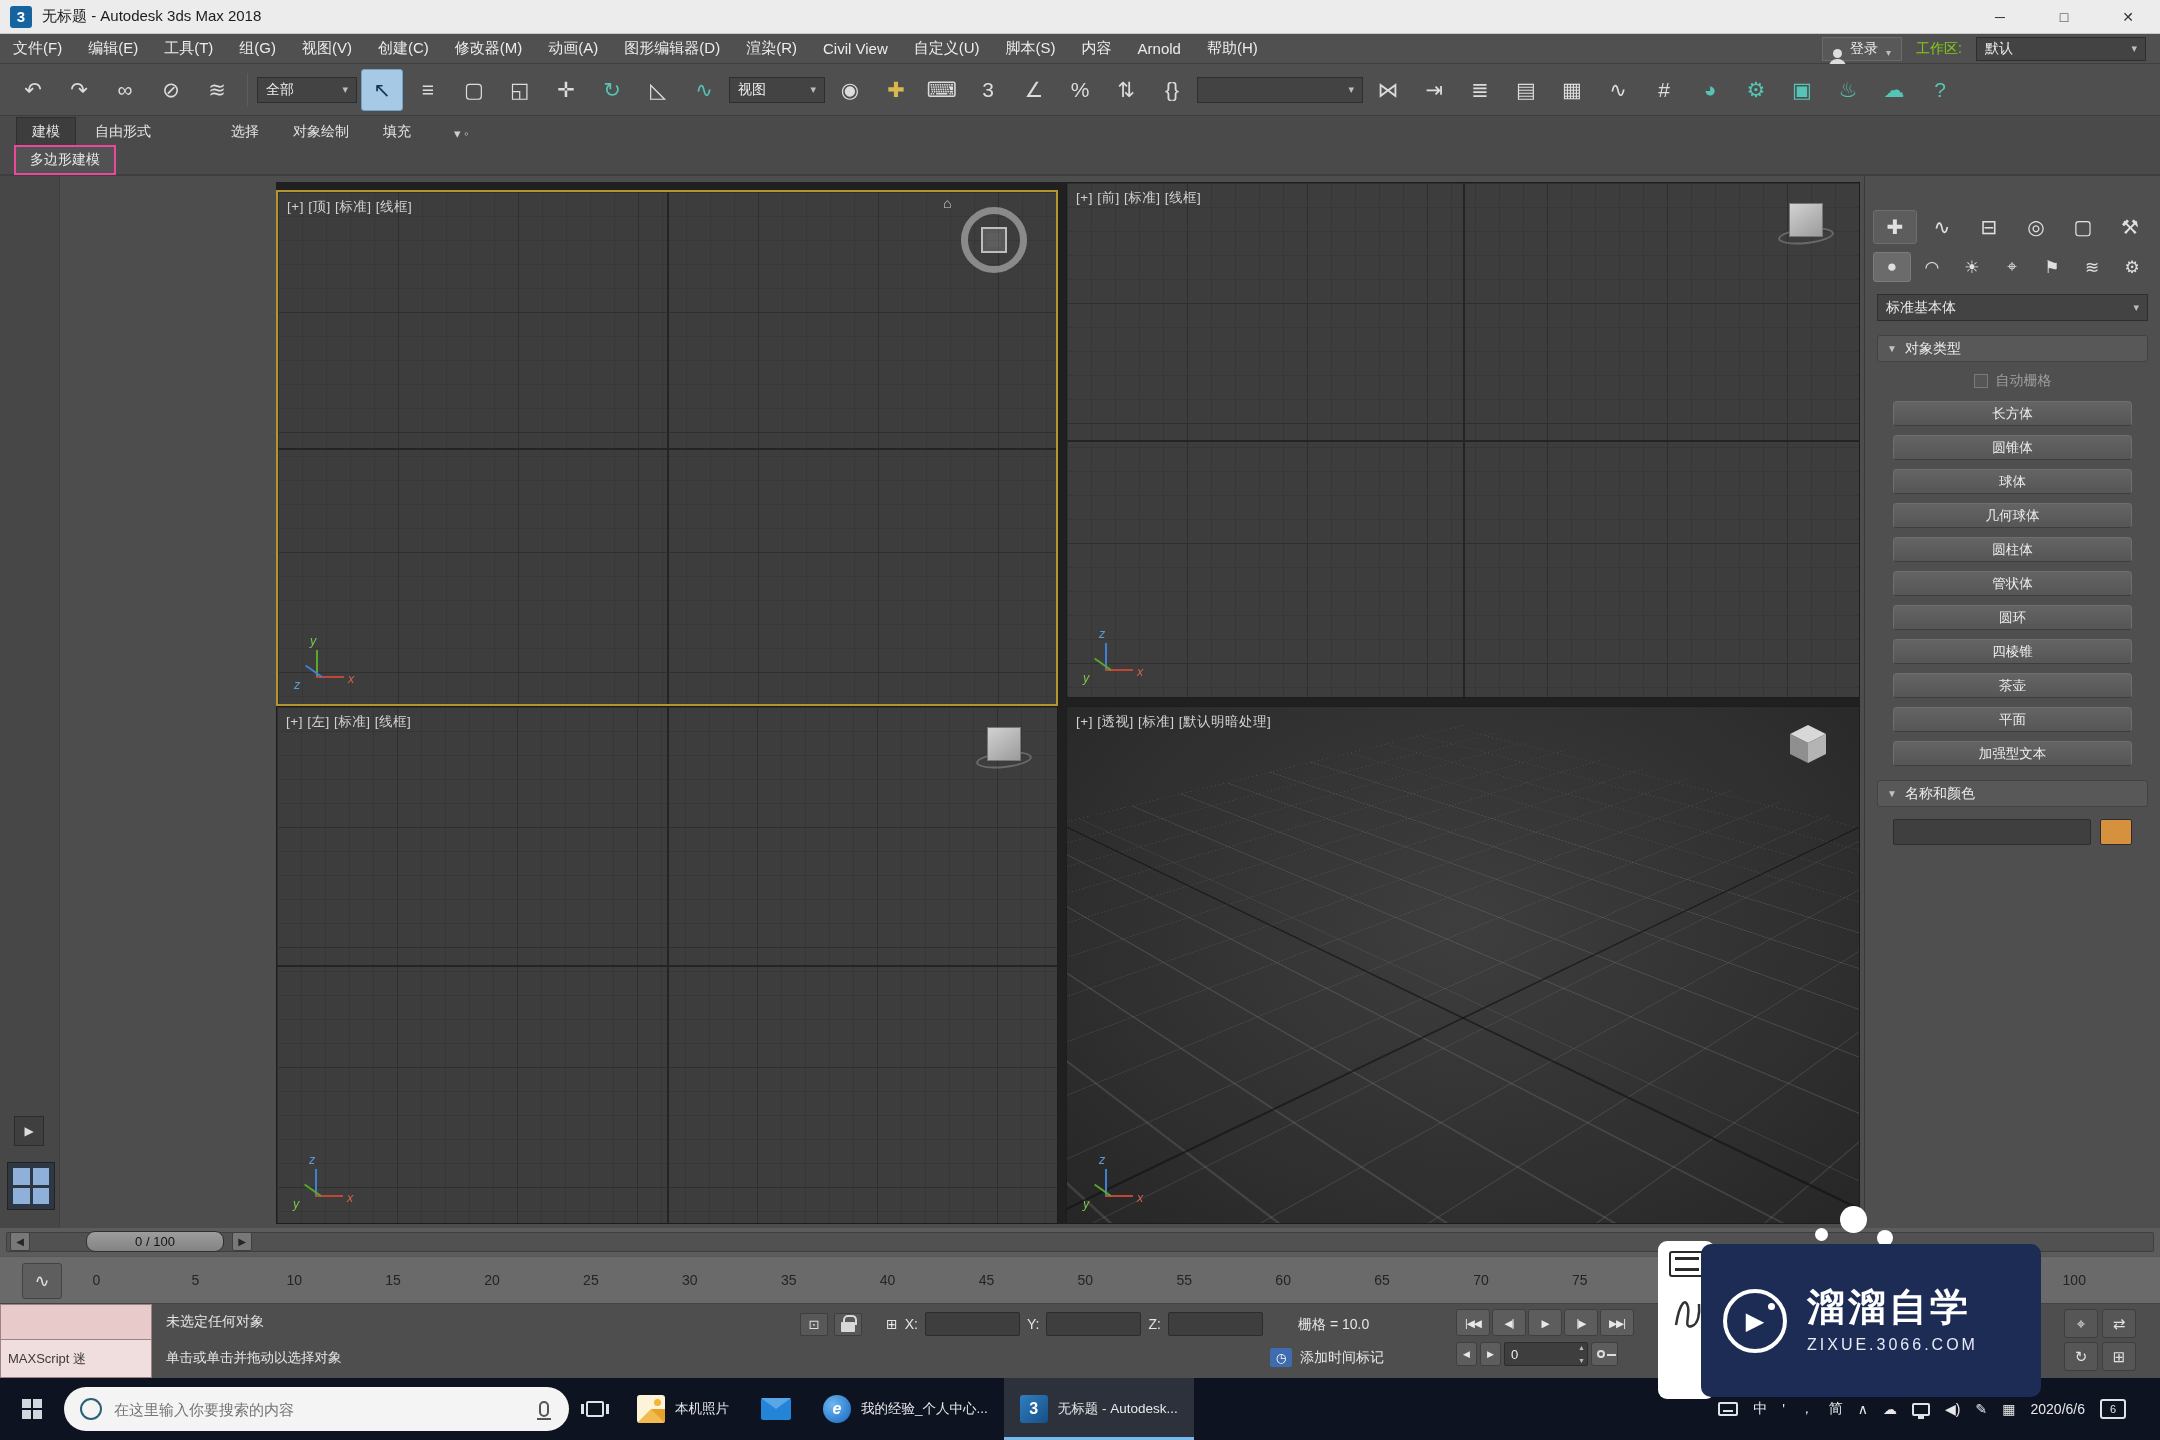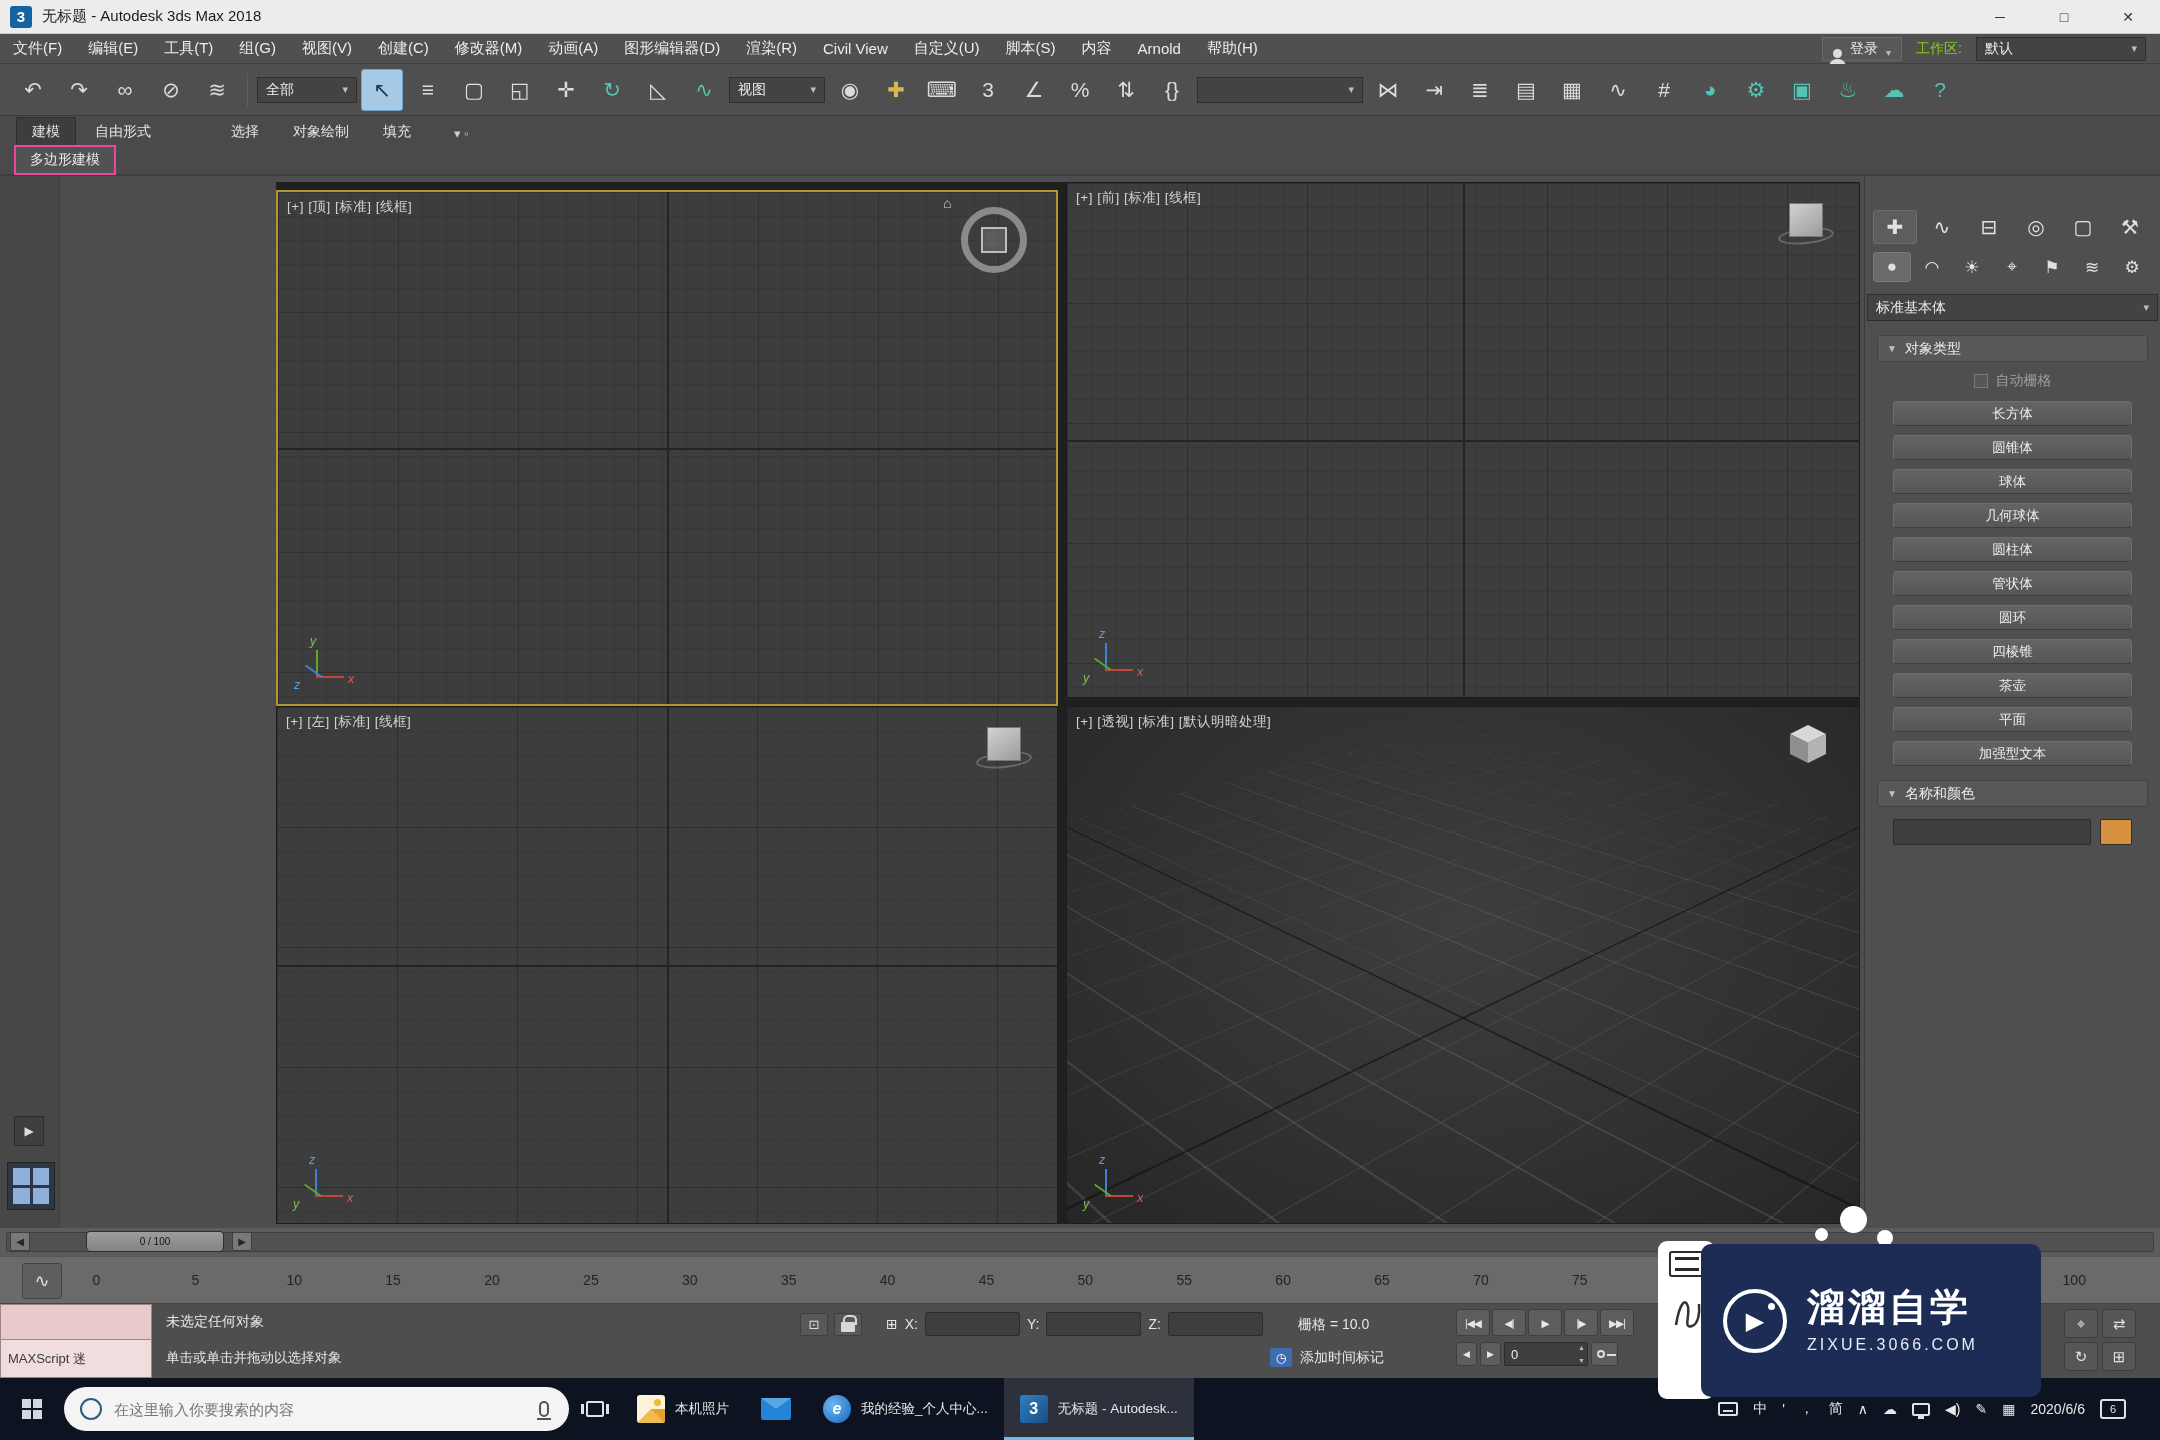--- a/index.html
+++ b/index.html
@@ -83,37 +83,37 @@
 .vc-persp{position:absolute;right:28px;top:14px;z-index:6}
 
 
 .cpanel{position:absolute;left:1864px;top:176px;width:296px;bottom:212px;background:#4f4f4f;border-left:1px solid #3a3a3a}
 .cp-tabs{display:flex;margin:34px 8px 0;gap:3px}
 .cpt{width:44px;height:34px;display:flex;align-items:center;justify-content:center;font-size:20px;color:#e0e0e0;border-radius:3px}
 .cpt.active{background:#5d5d5d;border:1px solid #6e6e6e}
 .cp-cats{display:flex;margin:8px 8px 0;gap:2px}
 .cpc{width:38px;height:30px;display:flex;align-items:center;justify-content:center;font-size:17px;color:#e0e0e0;border-radius:3px}
 .cpc.active{background:#6b6b6b;border:1px solid #7c7c7c}
-.cp-dd{margin:12px 2px 0;height:27px}
+.cp-dd{margin:12px 12px 0;height:27px}
 .rollout{margin:14px 12px 0}
 .ro-head{height:27px;background:#585858;border:1px solid #424242;border-radius:3px;display:flex;align-items:center;padding:0 9px;color:#ececec;font-size:14px;gap:8px}
 .ro-head .ra{font-size:10px;color:#c0c0c0}
 .autogrid{display:flex;align-items:center;gap:8px;justify-content:center;color:#9e9e9e;font-size:14px;margin-top:10px}
 .cb{width:14px;height:14px;background:#565656;border:1px solid #7a7a7a}
 .objgrid{display:grid;grid-template-columns:1fr;gap:9px 10px;padding:11px 16px 0}
 .obtn{height:25px;background:linear-gradient(#646464,#565656);border:1px solid #6e6e6e;border-bottom-color:#3d3d3d;border-radius:4px;color:#ececec;font-size:13.5px;display:flex;align-items:center;justify-content:center;white-space:nowrap}
 .objgrid > :last-child{grid-column:1/-1}
 .namerow{display:flex;gap:9px;padding:12px 16px 0;align-items:center}
 .namefield{flex:1;height:26px;background:#3f3f3f;border:1px solid #2d2d2d;border-radius:2px;color:#eee;font-size:13px;padding:0 6px}
 .swatch{width:32px;height:26px;background:#d6913f;border:1px solid #2d2d2d;border-radius:2px}
 
 
 .timeslider{position:absolute;left:0;right:0;top:1228px;height:28px;background:#5c5c5c}
 .ts-groove{position:absolute;left:6px;right:6px;top:4px;bottom:4px;background:#515151;border:1px solid #3e3e3e;border-radius:2px}
-.ts-handle{position:absolute;left:86px;top:3px;width:138px;height:21px;background:linear-gradient(#9d9d9d,#838383);border:1px solid #2f2f2f;border-radius:4px;color:#141414;font-size:10px;display:flex;align-items:center;justify-content:center}
+.ts-handle{position:absolute;left:86px;top:3px;width:138px;height:21px;background:linear-gradient(#9d9d9d,#838383);border:1px solid #2f2f2f;border-radius:9px;color:#141414;font-size:13px;display:flex;align-items:center;justify-content:center}
 .ts-nub{position:absolute;top:4px;width:20px;height:19px;background:#787878;border:1px solid #3f3f3f;border-radius:2px;color:#262626;font-size:10px;display:flex;align-items:center;justify-content:center}
 .trackbar{position:absolute;left:0;right:0;top:1256px;height:48px;background:#6a6a6a;border-top:1px solid #575757;border-bottom:1px solid #444}
 .ticks{position:absolute;left:47px;top:0;bottom:0;width:2078px;display:flex}
 .tick{width:98.9px;display:flex;align-items:center;justify-content:center;color:#242424;font-size:14px}
 .minicurve{position:absolute;left:22px;top:6px;width:40px;height:36px;background:#5e5e5e;border:1px solid #434343;border-radius:3px;color:#e0e0e0;display:flex;align-items:center;justify-content:center;font-size:18px}
 
 
 .statusbar{position:absolute;left:0;right:0;top:1304px;height:74px;background:#4e4e4e;font-size:14px;color:#e6e6e6}
 .mlistener{position:absolute;left:0;top:0;width:152px;height:74px}
 .ml-top{height:36px;background:#e8caca;border:1px solid #9c8484}

